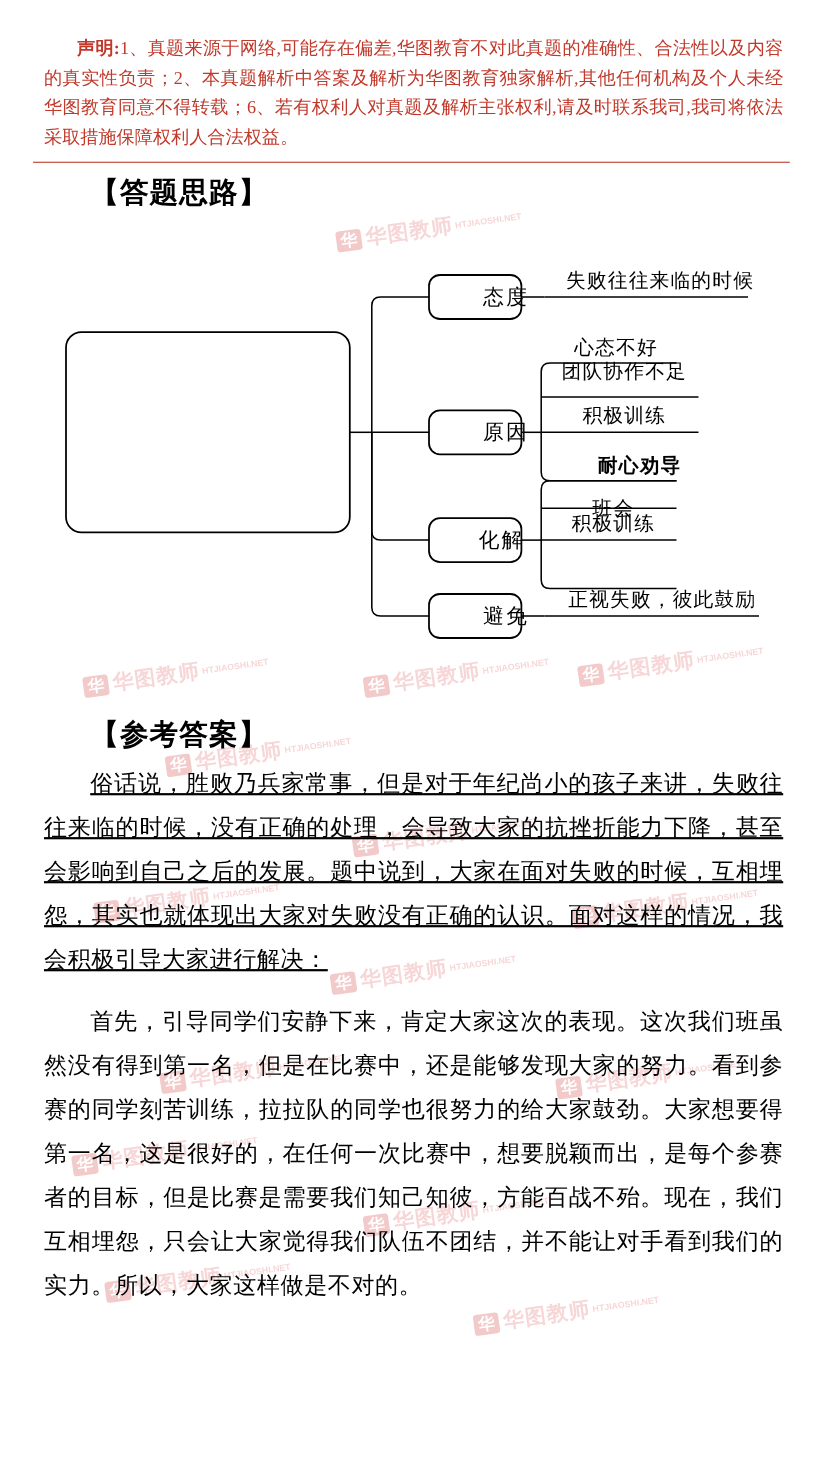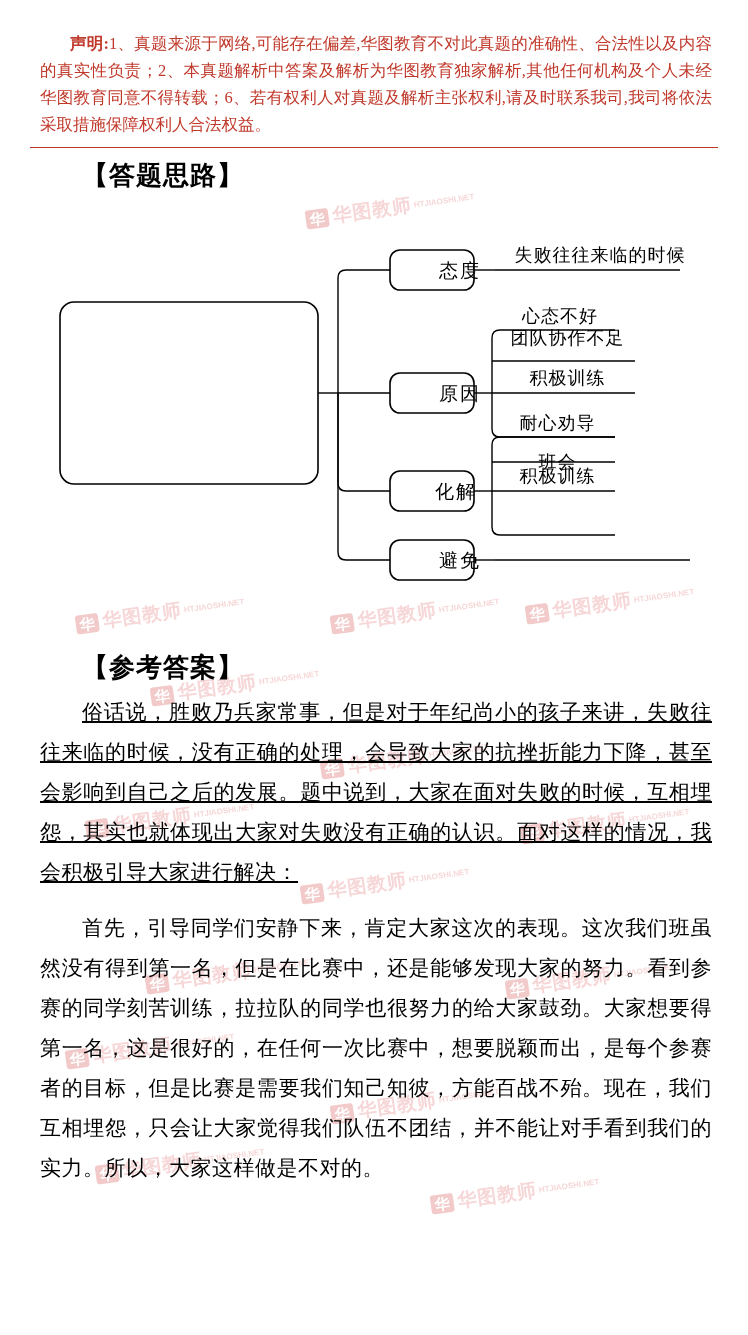--- a/index.html
+++ b/index.html
@@ -236,22 +236,23 @@
   <div class="mm-text mm-node" style="left:350px; top:152px; width:84px;">原因</div>
   <div class="mm-text mm-node" style="left:350px; top:250px; width:76px;">化解</div>
   <div class="mm-text mm-node" style="left:350px; top:319px; width:84px;">避免</div>
 
   <div class="mm-text mm-leaf" style="left:470px; top:13px; width:180px;">失败往往来临的时候</div>
 
   <div class="mm-text mm-leaf" style="left:455px; top:74px; width:130px;">心态不好</div>
   <div class="mm-text mm-leaf" style="left:455px; top:96px; width:145px;">团队协作不足</div>
   <div class="mm-text mm-leaf" style="left:455px; top:136px; width:145px;">积极训练</div>
 
-  <div class="mm-text mm-leaf" style="left:455px; top:181px; width:125px;">耐心劝导</div>
+  <div class="mm-text mm-leaf" style="left:479px; top:181px; width:125px;font-weight:bold;">耐心劝导</div>
   <div class="mm-text mm-leaf" style="left:455px; top:220px; width:125px;">班会</div>
   <div class="mm-text mm-leaf" style="left:455px; top:234px; width:125px;">积极训练</div>
 
+  <div class="mm-text mm-leaf" style="left:462px; top:303px; width:200px;">正视失败，彼此鼓励</div>
 </div>
 
 <div class="heading" id="heading-answer">【参考答案】</div>
 
 <div class="para" id="para-1">俗话说，胜败乃兵家常事，但是对于年纪尚小的孩子来讲，失败往往来临的时候，没有正确的处理，会导致大家的抗挫折能力下降，甚至会影响到自己之后的发展。题中说到，大家在面对失败的时候，互相埋怨，其实也就体现出大家对失败没有正确的认识。面对这样的情况，我会积极引导大家进行解决：</div>
 <div class="para" id="para-2">首先，引导同学们安静下来，肯定大家这次的表现。这次我们班虽然没有得到第一名，但是在比赛中，还是能够发现大家的努力。看到参赛的同学刻苦训练，拉拉队的同学也很努力的给大家鼓劲。大家想要得第一名，这是很好的，在任何一次比赛中，想要脱颖而出，是每个参赛者的目标，但是比赛是需要我们知己知彼，方能百战不殆。现在，我们互相埋怨，只会让大家觉得我们队伍不团结，并不能让对手看到我们的实力。所以，大家这样做是不对的。</div>
 
 </body></html>

